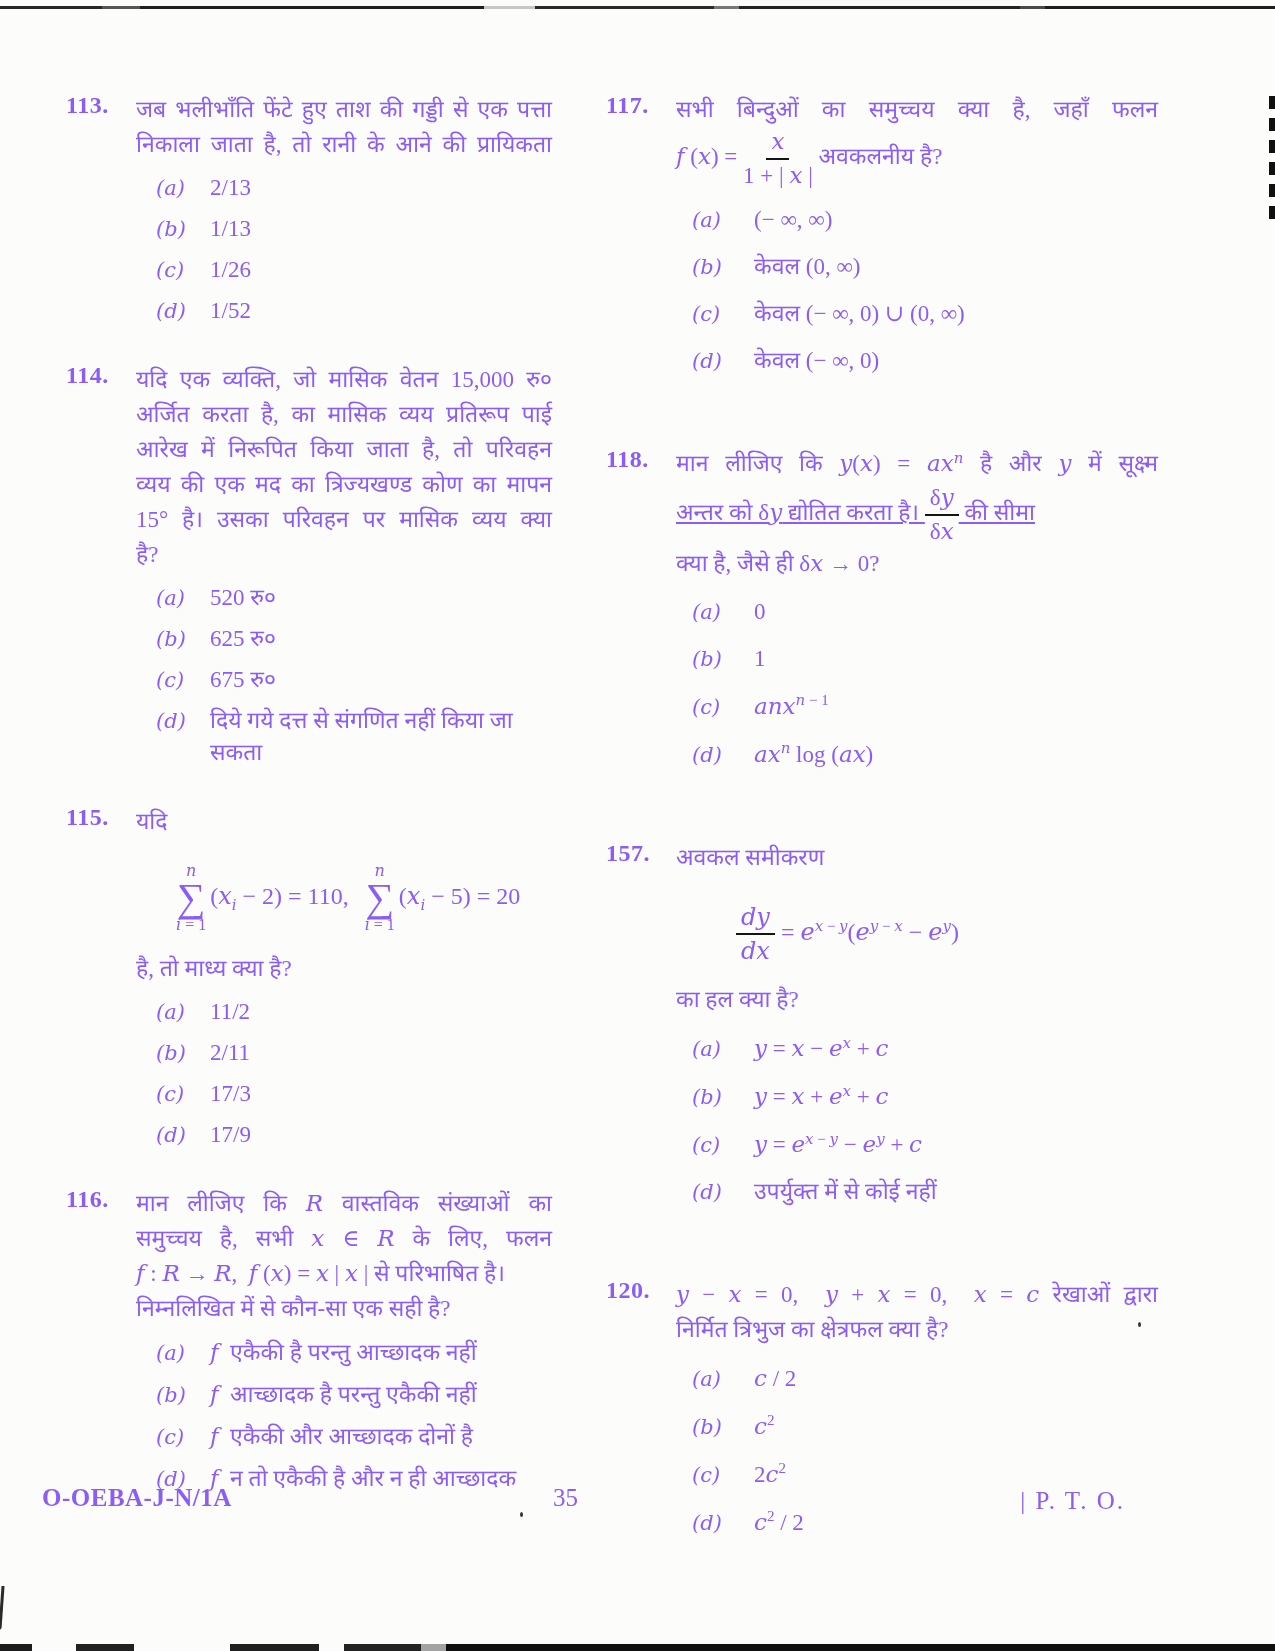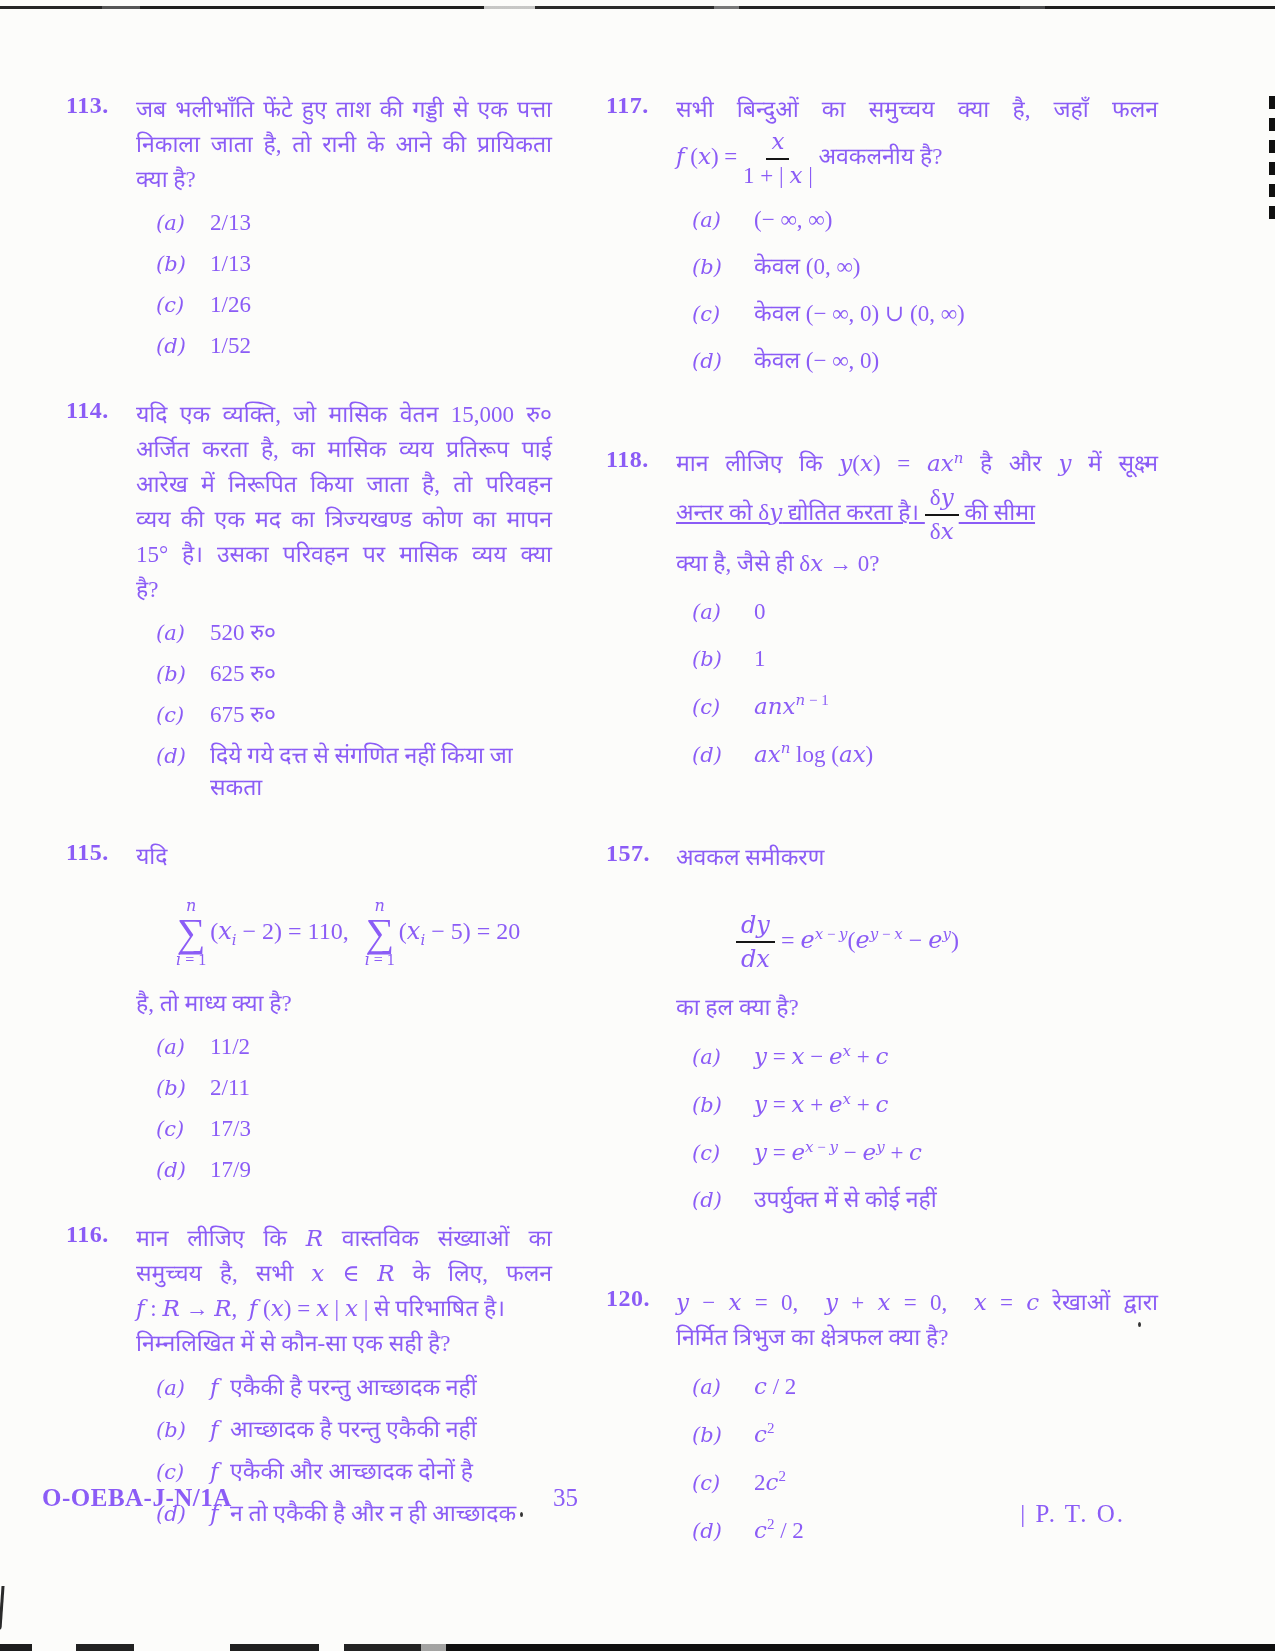--- a/index.html
+++ b/index.html
@@ -33,33 +33,33 @@
   .opts{margin-top:10px;}
   .opt{display:grid;grid-template-columns:54px 1fr;align-items:baseline;margin:9px 0 9px 20px;font-size:23px;line-height:32px;}
   .col-right .opt{margin:15px 0 15px 16px;grid-template-columns:62px 1fr;}
   .olabel{font-style:italic;font-size:21px;font-family:"DejaVu Serif","Liberation Serif",serif;}
   .otext{font-size:23px;}
   i{font-style:italic;font-family:"DejaVu Serif","Liberation Serif",serif;}
   sup{font-size:15px;line-height:0;}
   sub{font-size:15px;line-height:0;}
 
   .formula{margin:24px 0 18px 36px;font-size:24px;display:block;}
-  .col-right .formula{margin:36px 0 16px 60px;}
+  .col-right .formula{margin:28px 0 16px 60px;}
   .frac{display:inline-flex;flex-direction:column;align-items:center;vertical-align:middle;line-height:1.2;text-align:center;}
   .frac .fn{border-bottom:2px solid #151515;padding:0 5px 2px;display:block;}
   .frac .fd{padding-top:2px;display:block;}
   .sum{display:inline-flex;flex-direction:column;align-items:center;vertical-align:middle;line-height:1;margin:0 4px;}
   .sum .top{font-size:16px;}
   .sum .mid{font-size:40px;line-height:.95;}
   .sum .bot{font-size:16px;}
 
   .footer{position:absolute;top:1484px;left:42px;right:150px;height:34px;font-size:25px;}
   .fcode{position:absolute;left:0;top:0;font-weight:bold;letter-spacing:.5px;}
   .fpage{position:absolute;left:511px;top:0;font-weight:normal;}
-  .fpto{position:absolute;right:0;top:16px;letter-spacing:2px;}
+  .fpto{position:absolute;right:0;top:3px;letter-spacing:2px;}
 </style>
 </head>
 <body>
 
 <div class="page">
 
   <div class="art top-line"></div>
   <div class="art right-dash"></div>
   <div class="art bottom-line"></div>
   <div class="art left-mark"></div>
@@ -67,21 +67,20 @@
   <div class="art speck" style="left:1138px;top:1322px;"></div>
 
   <div class="col col-left">
 
     <section class="q">
       <div class="qrow">
         <span class="qnum">113.</span>
         <div class="qtext">
           <span class="qline fl">जब भलीभाँति फेंटे हुए ताश की गड्डी से एक पत्ता</span>
           <span class="qline fl">निकाला जाता है, तो रानी के आने की प्रायिकता</span>
-          <span class="qline">क्या है?</span>
           <div class="opts">
             <div class="opt">
                 <span class="olabel">(a)</span>
                 <span class="otext">2/13</span>
               </div>
             <div class="opt">
                 <span class="olabel">(b)</span>
                 <span class="otext">1/13</span>
               </div>
             <div class="opt">

